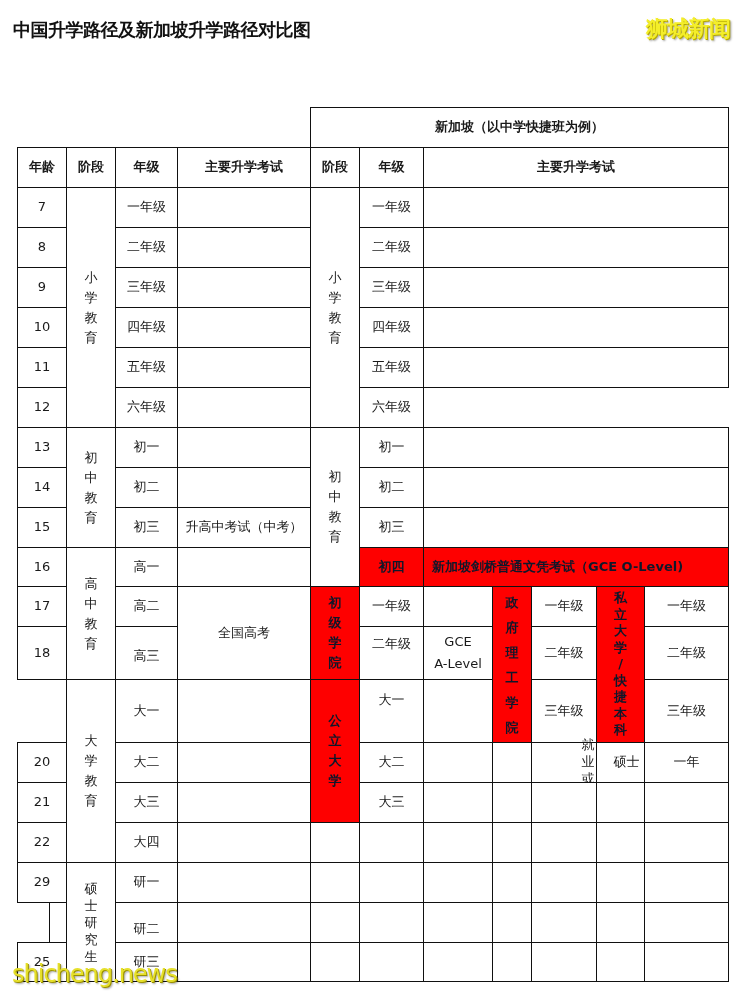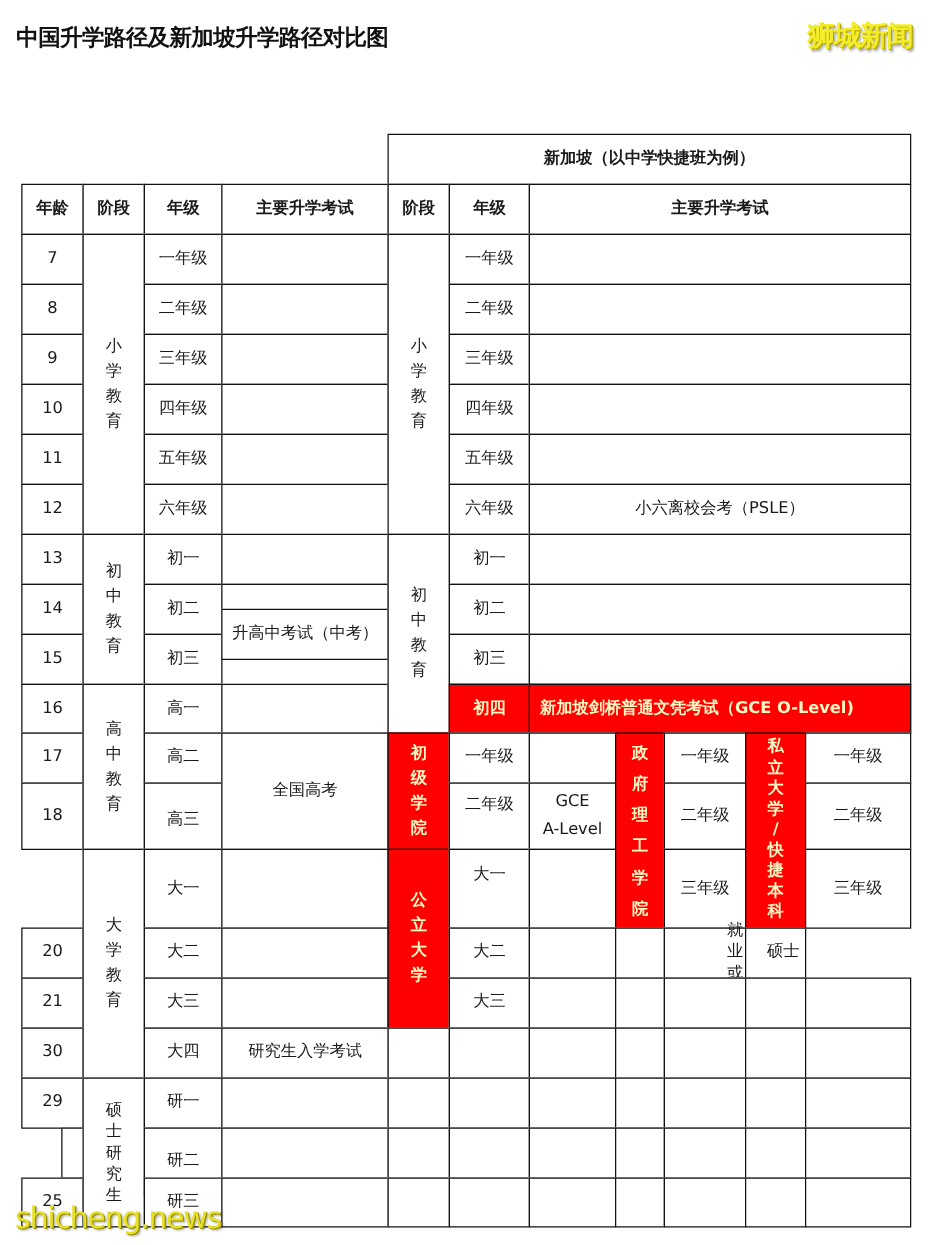--- a/index.html
+++ b/index.html
@@ -32,21 +32,21 @@
     border:1.5px solid #111;
     display:flex; align-items:center; justify-content:center;
     text-align:center;
     font-size:13px; line-height:1.3;
     background:#fff;
     margin-left:-1px; margin-top:-1px;
   }
   .hdr { font-weight:bold; font-size:13px; }
   .vert { flex-direction:column; }
   .vert span { display:block; line-height:20px; }
-  .red { background:#fe0000; color:#fef9c3; font-weight:bold; }
+  .red { background:#fe0000; color:#0f172a; font-weight:bold; }
 </style>
 </head>
 <body>
 
 <div class="title">中国升学路径及新加坡升学路径对比图</div>
 <div class="brand">狮城新闻</div>
 
 <div class="grid">
 
   <div class="c hdr" style="left:311px;top:108px;width:419px;height:41px;">新加坡（以中学快捷班为例）</div>
@@ -66,21 +66,21 @@
   <div class="c" style="left:18px;top:348px;width:50px;height:41px;">11</div>
   <div class="c" style="left:18px;top:388px;width:50px;height:41px;">12</div>
   <div class="c" style="left:18px;top:428px;width:50px;height:41px;">13</div>
   <div class="c" style="left:18px;top:468px;width:50px;height:41px;">14</div>
   <div class="c" style="left:18px;top:508px;width:50px;height:41px;">15</div>
   <div class="c" style="left:18px;top:548px;width:50px;height:40px;">16</div>
   <div class="c" style="left:18px;top:587px;width:50px;height:41px;">17</div>
   <div class="c" style="left:18px;top:627px;width:50px;height:54px;">18</div>
   <div class="c" style="left:18px;top:743px;width:50px;height:41px;">20</div>
   <div class="c" style="left:18px;top:783px;width:50px;height:41px;">21</div>
-  <div class="c" style="left:18px;top:823px;width:50px;height:41px;">30</div>
+  <div class="c" style="left:18px;top:823px;width:50px;height:41px;">22</div>
   <div class="c" style="left:18px;top:863px;width:50px;height:41px;">29</div>
   <div class="c" style="left:18px;top:903px;width:50px;height:41px;margin-left:31px;">24</div>
   <div class="c" style="left:18px;top:943px;width:50px;height:40px;">25</div>
 
   <div class="c vert" style="left:67px;top:188px;width:50px;height:241px;">
     <span>小</span>
     <span>学</span>
     <span>教</span>
     <span>育</span>
   </div>
@@ -130,27 +130,26 @@
   <div class="c" style="left:116px;top:903px;width:63px;height:55px;">研二</div>
   <div class="c" style="left:116px;top:943px;width:63px;height:40px;">研三</div>
 
   <div class="c" style="left:178px;top:188px;width:134px;height:41px;"></div>
   <div class="c" style="left:178px;top:228px;width:134px;height:41px;"></div>
   <div class="c" style="left:178px;top:268px;width:134px;height:41px;"></div>
   <div class="c" style="left:178px;top:308px;width:134px;height:41px;"></div>
   <div class="c" style="left:178px;top:348px;width:134px;height:41px;"></div>
   <div class="c" style="left:178px;top:428px;width:134px;height:41px;"></div>
   <div class="c" style="left:178px;top:468px;width:134px;height:41px;"></div>
-  <div class="c" style="left:178px;top:488px;width:134px;height:41px;">升高中考试（中考）</div>
+  <div class="c" style="left:178px;top:508px;width:134px;height:41px;">升高中考试（中考）</div>
   <div class="c" style="left:178px;top:548px;width:134px;height:40px;"></div>
   <div class="c" style="left:178px;top:587px;width:134px;height:94px;">全国高考</div>
   <div class="c" style="left:178px;top:680px;width:134px;height:64px;"></div>
   <div class="c" style="left:178px;top:743px;width:134px;height:41px;"></div>
   <div class="c" style="left:178px;top:783px;width:134px;height:41px;"></div>
-  <div class="c" style="left:178px;top:823px;width:134px;height:41px;">研究生入学考试</div>
   <div class="c" style="left:178px;top:863px;width:134px;height:41px;"></div>
   <div class="c" style="left:178px;top:903px;width:134px;height:41px;"></div>
   <div class="c" style="left:178px;top:943px;width:134px;height:40px;"></div>
 
   <div class="c vert" style="left:311px;top:188px;width:50px;height:241px;">
     <span>小</span>
     <span>学</span>
     <span>教</span>
     <span>育</span>
   </div>
@@ -186,21 +185,20 @@
   <div class="c" style="left:360px;top:428px;width:65px;height:41px;">初一</div>
   <div class="c" style="left:360px;top:468px;width:65px;height:41px;">初二</div>
   <div class="c" style="left:360px;top:508px;width:65px;height:41px;">初三</div>
   <div class="c red" style="left:360px;top:548px;width:65px;height:40px;">初四</div>
 
   <div class="c" style="left:424px;top:188px;width:306px;height:41px;"></div>
   <div class="c" style="left:424px;top:228px;width:306px;height:41px;"></div>
   <div class="c" style="left:424px;top:268px;width:306px;height:41px;"></div>
   <div class="c" style="left:424px;top:308px;width:306px;height:41px;"></div>
   <div class="c" style="left:424px;top:348px;width:306px;height:41px;"></div>
-  <div class="c" style="left:424px;top:388px;width:306px;height:41px;">小六离校会考（PSLE）</div>
   <div class="c" style="left:424px;top:428px;width:306px;height:41px;"></div>
   <div class="c" style="left:424px;top:468px;width:306px;height:41px;"></div>
   <div class="c" style="left:424px;top:508px;width:306px;height:41px;"></div>
   <div class="c red" style="left:424px;top:548px;width:306px;height:40px;justify-content:flex-start;padding-left:8px;">新加坡剑桥普通文凭考试（GCE O-Level)</div>
 
   <div class="c" style="left:360px;top:587px;width:65px;height:41px;">一年级</div>
   <div class="c" style="left:360px;top:627px;width:65px;height:54px;padding-bottom:18px;">二年级</div>
   <div class="c" style="left:360px;top:680px;width:65px;height:64px;align-items:flex-start;padding-top:12px;">大一</div>
   <div class="c" style="left:360px;top:743px;width:65px;height:41px;">大二</div>
   <div class="c" style="left:360px;top:783px;width:65px;height:41px;">大三</div>
@@ -261,20 +259,21 @@
   <div class="c" style="left:597px;top:743px;width:49px;height:41px;padding-left:12px;">硕士</div>
   <div class="c" style="left:597px;top:783px;width:49px;height:41px;"></div>
   <div class="c" style="left:597px;top:823px;width:49px;height:41px;"></div>
   <div class="c" style="left:597px;top:863px;width:49px;height:41px;"></div>
   <div class="c" style="left:597px;top:903px;width:49px;height:41px;"></div>
   <div class="c" style="left:597px;top:943px;width:49px;height:40px;"></div>
 
   <div class="c" style="left:645px;top:587px;width:85px;height:41px;">一年级</div>
   <div class="c" style="left:645px;top:627px;width:85px;height:54px;">二年级</div>
   <div class="c" style="left:645px;top:680px;width:85px;height:64px;">三年级</div>
+  <div class="c" style="left:645px;top:743px;width:85px;height:41px;">一年</div>
   <div class="c" style="left:645px;top:783px;width:85px;height:41px;"></div>
   <div class="c" style="left:645px;top:823px;width:85px;height:41px;"></div>
   <div class="c" style="left:645px;top:863px;width:85px;height:41px;"></div>
   <div class="c" style="left:645px;top:903px;width:85px;height:41px;"></div>
   <div class="c" style="left:645px;top:943px;width:85px;height:40px;"></div>
 </div>
 
 <div class="watermark">shicheng.news</div>
 
 </body></html>

